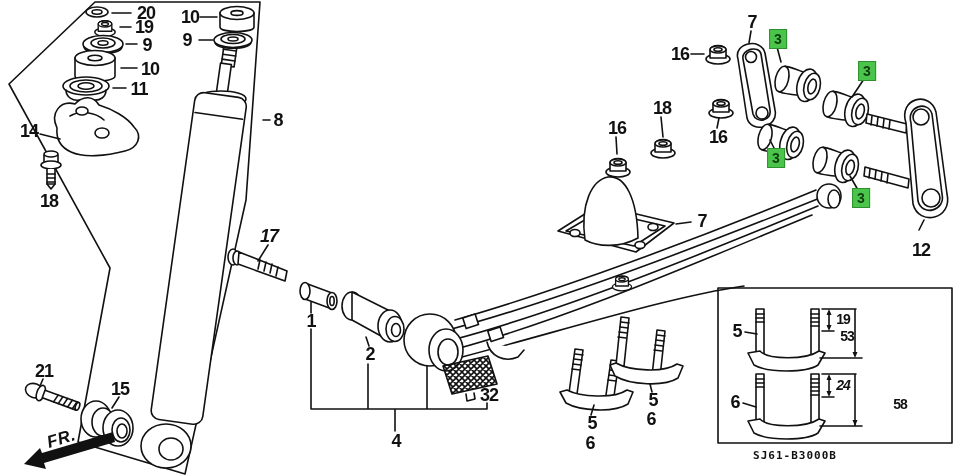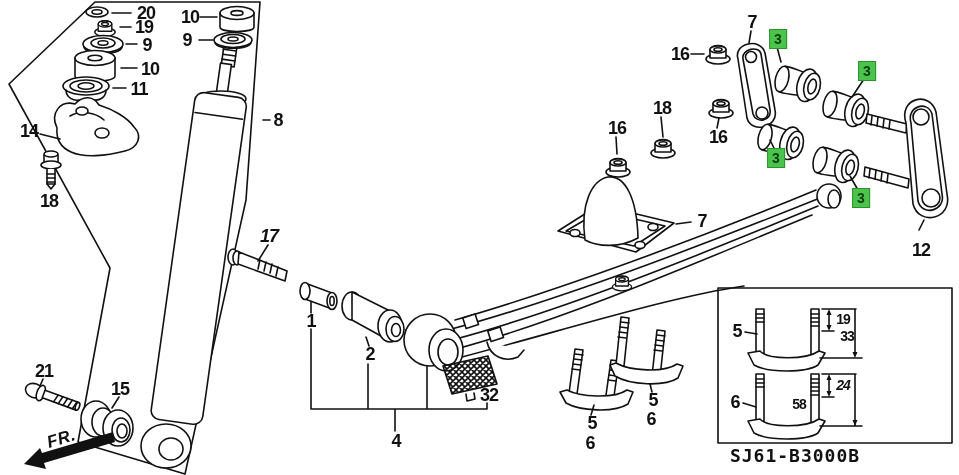--- a/index.html
+++ b/index.html
@@ -18,21 +18,21 @@
     font-weight:bold;color:#111;white-space:nowrap;line-height:1;
   }
   .lbl.part{font-size:18px;letter-spacing:-1px;}
   .lbl.dim{font-size:14px;letter-spacing:-1px;}
   .lbl.highlight{
     font-size:14px;background:var(--hl-bg,#4bc44b);color:var(--hl-tx,#103d10);
     padding:2px 4px;border:1px solid #2e8f2e;
   }
   .code-label{
     position:absolute;left:795px;top:455px;transform:translate(-50%,-50%);
-    font-family:"DejaVu Sans Mono",monospace;font-weight:bold;font-size:18px;
+    font-family:"DejaVu Sans Mono",monospace;font-weight:bold;font-size:11px;
     letter-spacing:1px;color:#111;
   }
   .fr-label{
     position:absolute;left:47px;top:429px;transform:rotate(-17deg);
     font-weight:bold;font-style:italic;font-size:17px;color:#111;letter-spacing:0.5px;
   }
 </style>
 </head>
 <body>
 
@@ -306,23 +306,23 @@
       <span class="lbl part" style="left: 617px; top: 128px;">16</span>
       <span class="lbl part" style="left: 718px; top: 137px;">16</span>
       <span class="lbl part" style="left: 921px; top: 250px;">12</span>
       <span class="lbl part" style="left: 592px; top: 423px;">5</span>
       <span class="lbl part" style="left: 590px; top: 443px;">6</span>
       <span class="lbl part" style="left: 653px; top: 400px;">5</span>
       <span class="lbl part" style="left: 651px; top: 419px;">6</span>
       <span class="lbl part" style="left: 737px; top: 331px;">5</span>
       <span class="lbl part" style="left: 735px; top: 402px;">6</span>
       <span class="lbl dim" style="left: 843px; top: 319px;">19</span>
-      <span class="lbl dim" style="left: 847px; top: 336px;">33</span>
+      <span class="lbl dim" style="left: 847px; top: 336px;">53</span>
       <span class="lbl dim" style="left: 843px; top: 385px; font-style: italic;">24</span>
-      <span class="lbl dim" style="left: 799px; top: 404px;">58</span>
+      <span class="lbl dim" style="left: 900px; top: 404px;">58</span>
       <span class="lbl highlight" style="left: 778px; top: 39px;">3</span>
       <span class="lbl highlight" style="left: 867px; top: 71px;">3</span>
       <span class="lbl highlight" style="left: 776px; top: 158px;">3</span>
       <span class="lbl highlight" style="left: 861px; top: 198px;">3</span>
     </div>
 
 <div class="fr-label">FR.</div>
 <div class="code-label">SJ61-B3000B</div>
 
 </div>

